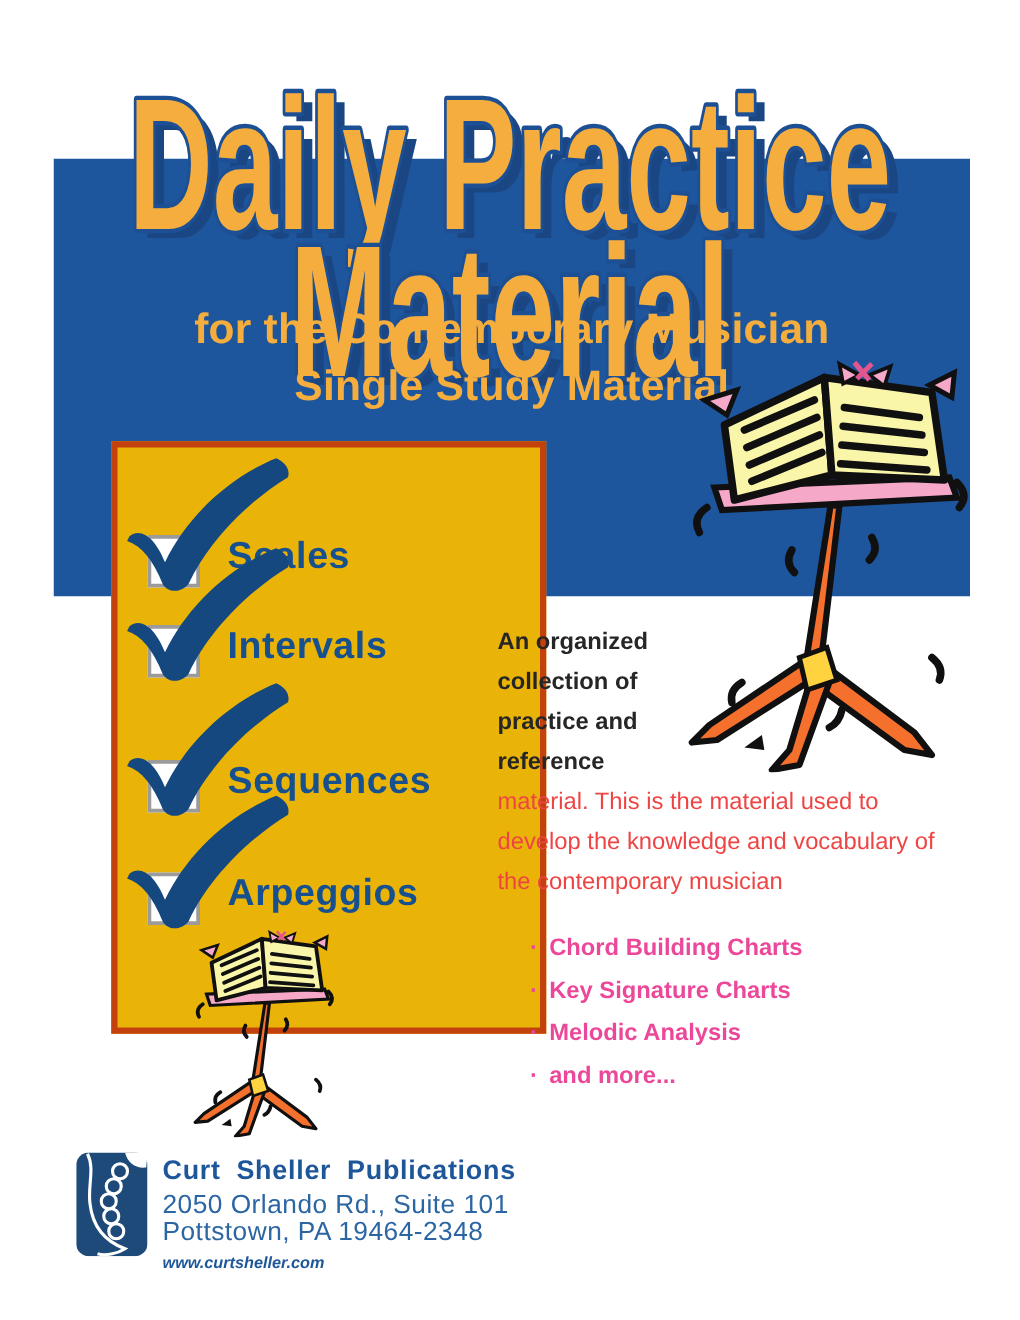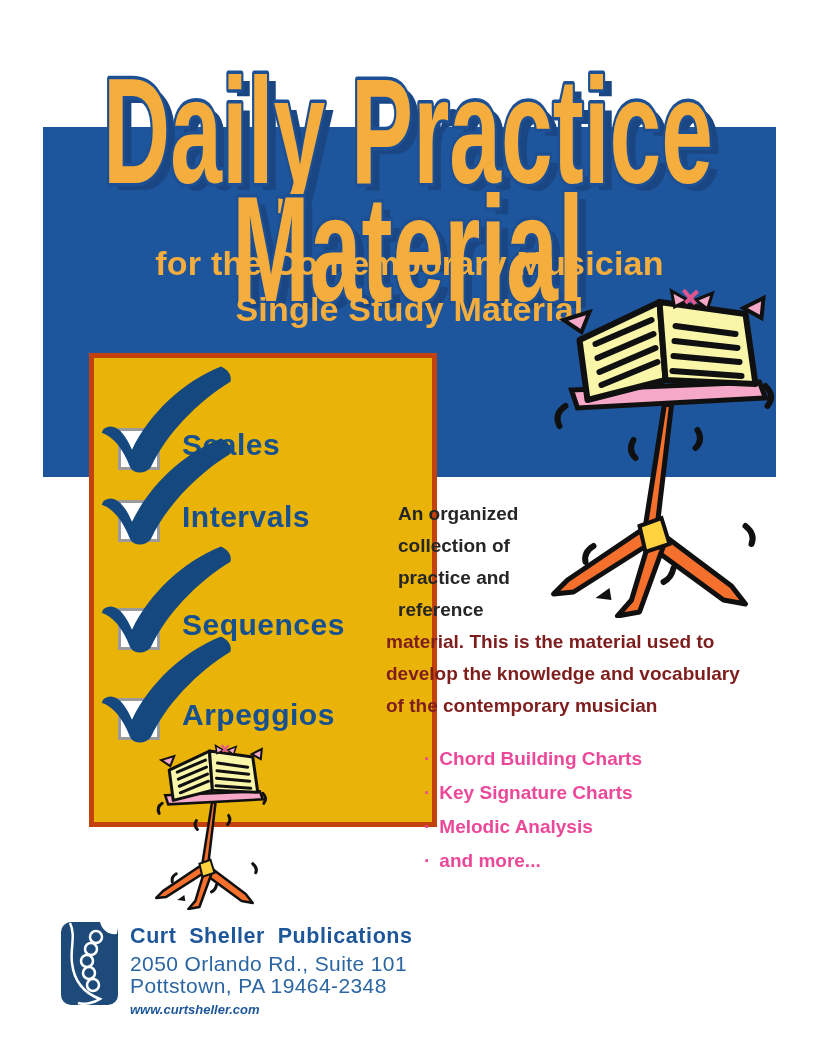--- a/index.html
+++ b/index.html
@@ -43,22 +43,22 @@
     position:absolute; left:88px; top:62px;
     font-size:30px; font-weight:bold; color:#16508F; letter-spacing:0.5px;
     white-space:nowrap;
   }
   
   .intro-narrow {
     position:absolute; left:398px; top:498px; width:160px;
     font-size:19px; font-weight:bold; color:#262626; line-height:32px;
   }
   .intro-wide {
-    position:absolute; left:386px; top:626px; width:368px;
-    font-size:19px; font-weight:bold; color:#7f1d1d; line-height:32px;
+    position:absolute; left:398px; top:626px; width:368px;
+    font-size:19px; font-weight:normal; color:#ef4444; line-height:32px;
   }
   .bullets { position:absolute; left:424px; top:742px; }
   .bullet-item { font-size:19px; font-weight:bold; color:#ec4899; line-height:34px; white-space:nowrap; }
   .bullet-item .dot { padding-right:9px; }
   
   .stand-large { position:absolute; left:545px; top:288px; width:245px; height:330px; }
   .stand-small { position:absolute; left:152px; top:744px; width:123px; height:166px; }
   
   .logo-box {
     position:absolute; left:61px; top:922px; width:57px; height:83px;

